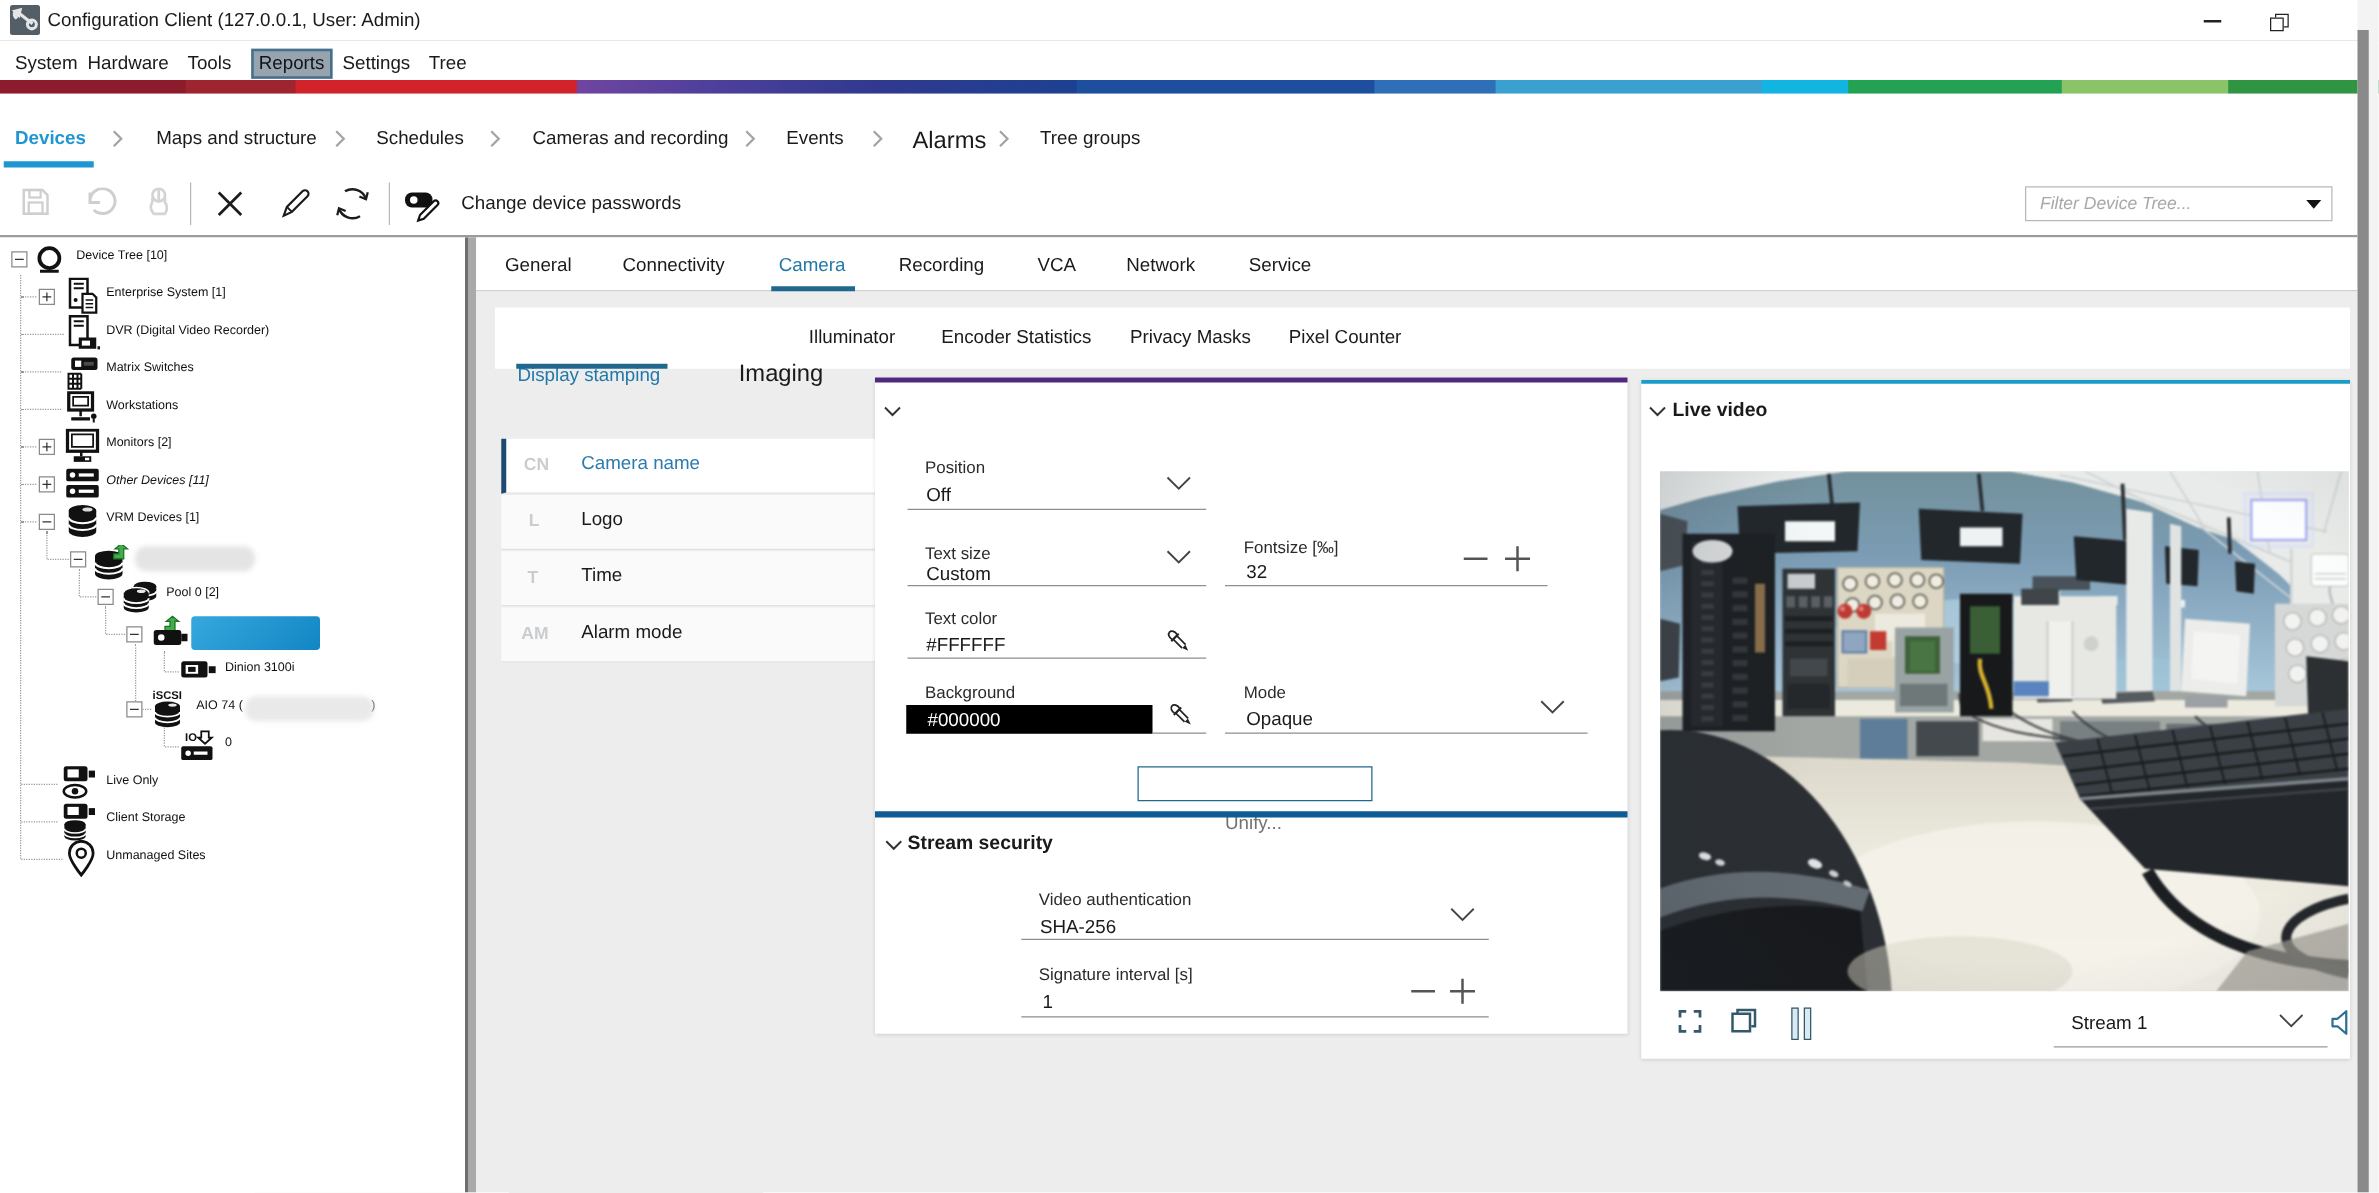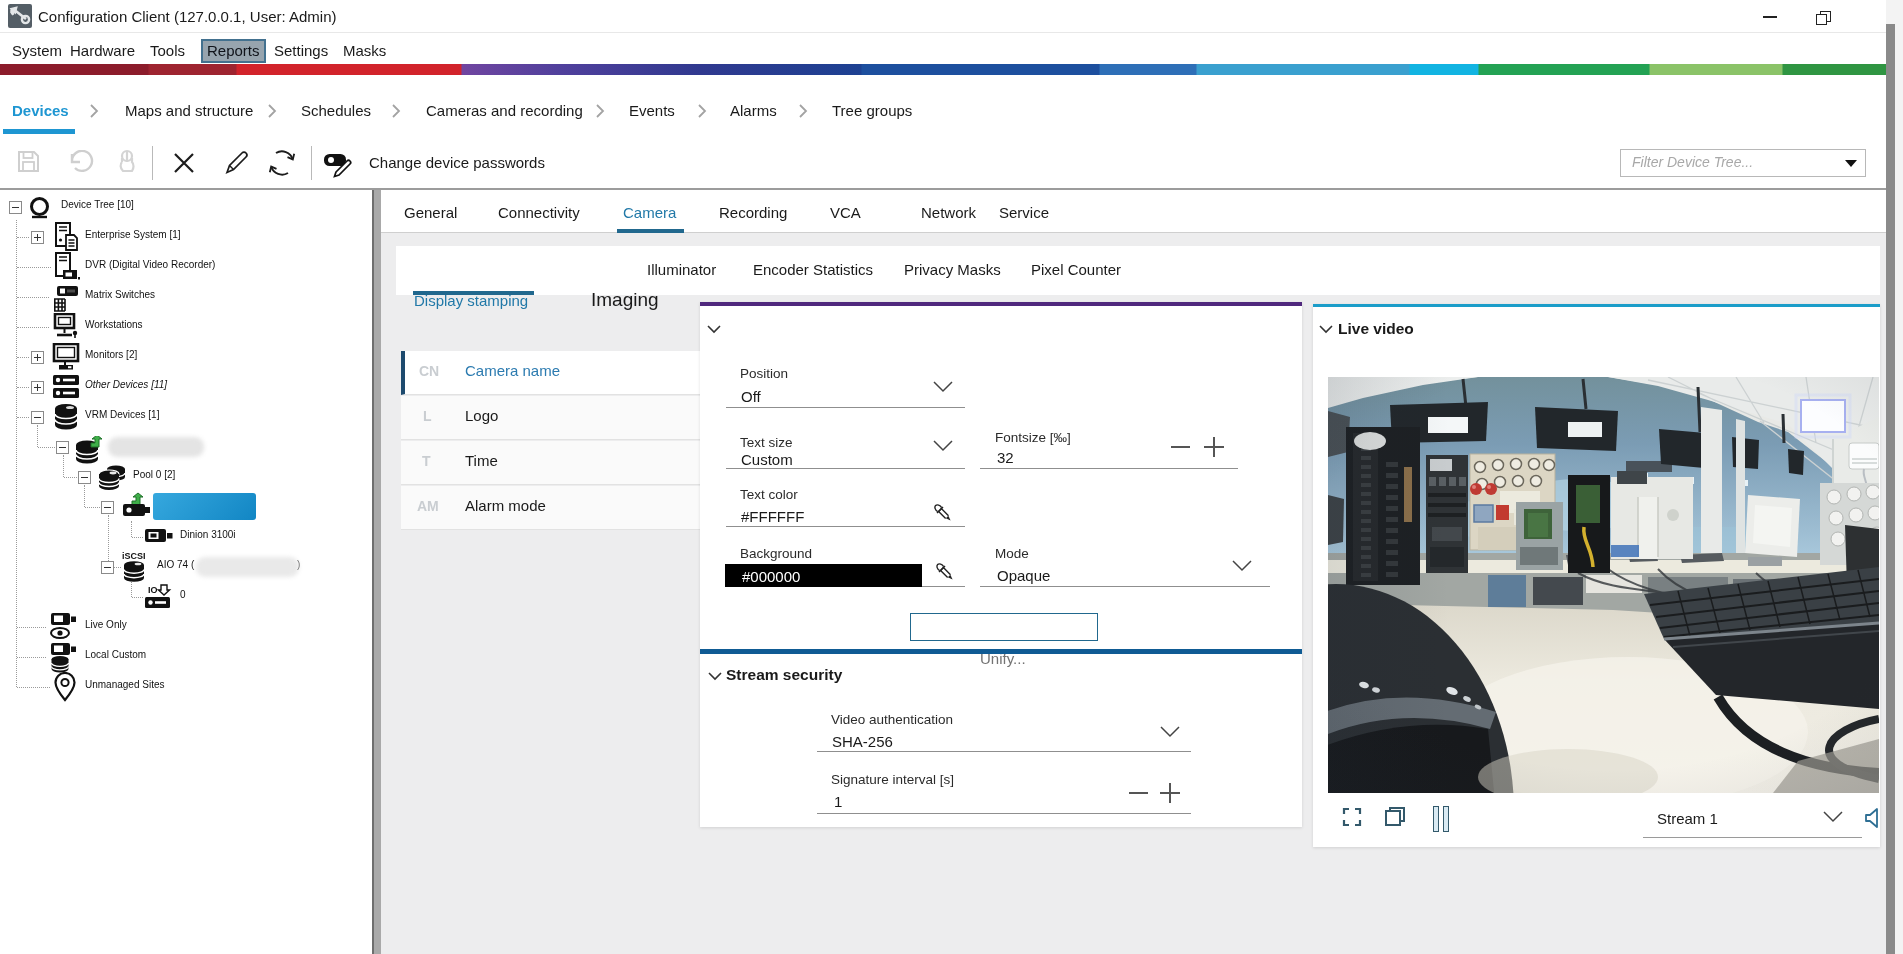--- a/index.html
+++ b/index.html
@@ -26,36 +26,36 @@
 <div class="abs" style="left:1820px;top:11px;width:11px;height:11px;border:1.5px solid #222;background:#fff;"></div>
 <div class="abs" style="left:1816px;top:14px;width:11px;height:11px;border:1.5px solid #222;background:#fff;"></div>
 
 <div class="abs" style="left:0;top:33px;width:1903px;height:31px;background:#fff;"></div>
 <div class="abs" style="left:201px;top:39px;width:65px;height:24px;background:#97a4ae;border:2px solid #43718f;"></div>
 <div class="txt" style="left:12px;top:42px;font-size:15px;">System</div>
 <div class="txt" style="left:70px;top:42px;font-size:15px;">Hardware</div>
 <div class="txt" style="left:150px;top:42px;font-size:15px;">Tools</div>
 <div class="txt" style="left:207px;top:42px;font-size:15px;color:#10131a;">Reports</div>
 <div class="txt" style="left:274px;top:42px;font-size:15px;">Settings</div>
-<div class="txt" style="left:343px;top:42px;font-size:15px;">Masks</div>
+<div class="txt" style="left:343px;top:42px;font-size:15px;">Tree</div>
 
 <div class="abs" style="left:0;top:64px;width:1903px;height:11px;background:linear-gradient(90deg,
   #8c1c2b 0px,#8c1c2b 148px,#9e2430 149px,#9e2430 236px,#d2232b 237px,#d2232b 461px,
   #7045a0 462px,#50409c 560px,#30398f 700px,#1d4192 861px,#1d4f9e 862px,#1d4f9e 1099px,
   #2e6fb7 1100px,#2e6fb7 1196px,#3aa0cf 1197px,#3aa0cf 1409px,#12b4e2 1410px,#12b4e2 1478px,
   #23a254 1479px,#23a254 1649px,#8bc368 1650px,#8bc368 1782px,#2f9542 1783px,#2f9542 1903px);"></div>
 
 <div class="abs" style="left:0;top:75px;width:1903px;height:61px;background:#fff;"></div>
 <div class="txt" style="left:12px;top:102px;font-size:15px;font-weight:bold;color:#1e96d2;">Devices</div>
 <div class="abs" style="left:3px;top:129px;width:72px;height:5px;background:#1e96d2;"></div>
 <div class="txt" style="left:125px;top:102px;font-size:15px;">Maps and structure</div>
 <div class="txt" style="left:301px;top:102px;font-size:15px;">Schedules</div>
 <div class="txt" style="left:426px;top:102px;font-size:15px;">Cameras and recording</div>
 <div class="txt" style="left:629px;top:102px;font-size:15px;">Events</div>
-<div class="txt" style="left:730px;top:102px;font-size:15px;">Alarms</div>
+<div class="txt" style="left:730px;top:102px;font-size:19px;">Alarms</div>
 <div class="txt" style="left:832px;top:102px;font-size:15px;">Tree groups</div>
 <svg class="abs" style="left:88px;top:103px;" width="12" height="16" viewBox="0 0 12 16">
     <path d="M3 2 L9 8 L3 14" fill="none" stroke="#a3a3a3" stroke-width="1.8"></path>
   </svg>
 <svg class="abs" style="left:266px;top:103px;" width="12" height="16" viewBox="0 0 12 16">
     <path d="M3 2 L9 8 L3 14" fill="none" stroke="#a3a3a3" stroke-width="1.8"></path>
   </svg>
 <svg class="abs" style="left:390px;top:103px;" width="12" height="16" viewBox="0 0 12 16">
     <path d="M3 2 L9 8 L3 14" fill="none" stroke="#a3a3a3" stroke-width="1.8"></path>
   </svg>
@@ -113,21 +113,21 @@
 <div class="abs" style="left:372px;top:190px;width:9px;height:764px;background:linear-gradient(90deg,#6e6e6e 0 2px,#a9a9a9 2px 9px);"></div>
 <div class="abs" style="left:381px;top:190px;width:1505px;height:764px;background:#ededee;"></div>
 
 <div class="abs" style="left:381px;top:190px;width:1505px;height:43px;background:#fff;border-bottom:1px solid #cfcfcf;"></div>
 <div class="txt" style="left:404px;top:204px;font-size:15px;">General</div>
 <div class="txt" style="left:498px;top:204px;font-size:15px;">Connectivity</div>
 <div class="txt" style="left:623px;top:204px;font-size:15px;color:#2279a8;">Camera</div>
 <div class="abs" style="left:617px;top:229px;width:67px;height:4px;background:#21688e;"></div>
 <div class="txt" style="left:719px;top:204px;font-size:15px;">Recording</div>
 <div class="txt" style="left:830px;top:204px;font-size:15px;">VCA</div>
-<div class="txt" style="left:901px;top:204px;font-size:15px;margin-left:20px;">Network</div>
+<div class="txt" style="left:901px;top:204px;font-size:15px;">Network</div>
 <div class="txt" style="left:999px;top:204px;font-size:15px;">Service</div>
 
 <div class="abs" style="left:396px;top:246px;width:1484px;height:49px;background:#fff;"></div>
 <div class="txt" style="left:414px;top:261px;font-size:15px;color:#2279a8;margin-top:31px;">Display stamping</div>
 <div class="abs" style="left:413px;top:291px;width:121px;height:4px;background:#21688e;"></div>
 <div class="txt" style="left:591px;top:261px;font-size:19px;margin-top:28px;">Imaging</div>
 <div class="txt" style="left:647px;top:261px;font-size:15px;">Illuminator</div>
 <div class="txt" style="left:753px;top:261px;font-size:15px;">Encoder Statistics</div>
 <div class="txt" style="left:904px;top:261px;font-size:15px;">Privacy Masks</div>
 <div class="txt" style="left:1031px;top:261px;font-size:15px;">Pixel Counter</div>
@@ -615,21 +615,21 @@
 <div class="tl" style="left:85px;top:619px;">Live Only</div>
 
 <svg class="abs" style="left:49px;top:642px;" width="30" height="32" viewBox="0 0 30 32">
   <rect x="2" y="1" width="19" height="12" rx="2" fill="#111"></rect>
   <rect x="5" y="3.5" width="9" height="6.5" fill="#fff"></rect>
   <rect x="22" y="4.5" width="5" height="5.5" fill="#111"></rect>
   <ellipse cx="11" cy="17.5" rx="8.5" ry="3.4" fill="#111"></ellipse>
   <path d="M2.5 17.5 L2.5 27 A8.5 3.4 0 0 0 19.5 27 L19.5 17.5" fill="#111"></path>
   <path d="M2.5 21 A8.5 3.4 0 0 0 19.5 21 M2.5 24.5 A8.5 3.4 0 0 0 19.5 24.5" stroke="#fff" stroke-width="1.3" fill="none"></path>
 </svg>
-<div class="tl" style="left:85px;top:649px;">Local Custom</div>
+<div class="tl" style="left:85px;top:649px;">Client Storage</div>
 
 <svg class="abs" style="left:52px;top:672px;" width="26" height="30" viewBox="0 0 26 30">
   <path d="M13 28 C13 28 3.5 16.5 3.5 10.5 A9.5 9.5 0 0 1 22.5 10.5 C22.5 16.5 13 28 13 28 Z" fill="#fff" stroke="#111" stroke-width="2.2"></path>
   <circle cx="13" cy="10.5" r="3.6" fill="none" stroke="#111" stroke-width="2"></circle>
 </svg>
 <div class="tl" style="left:85px;top:679px;">Unmanaged Sites</div>
 
 <div class="abs" style="left:1886px;top:0;width:17px;height:954px;background:#f3f3f3;"></div>
 <div class="abs" style="left:1886px;top:24px;width:9px;height:930px;background:#8a8a8a;"></div>
 

